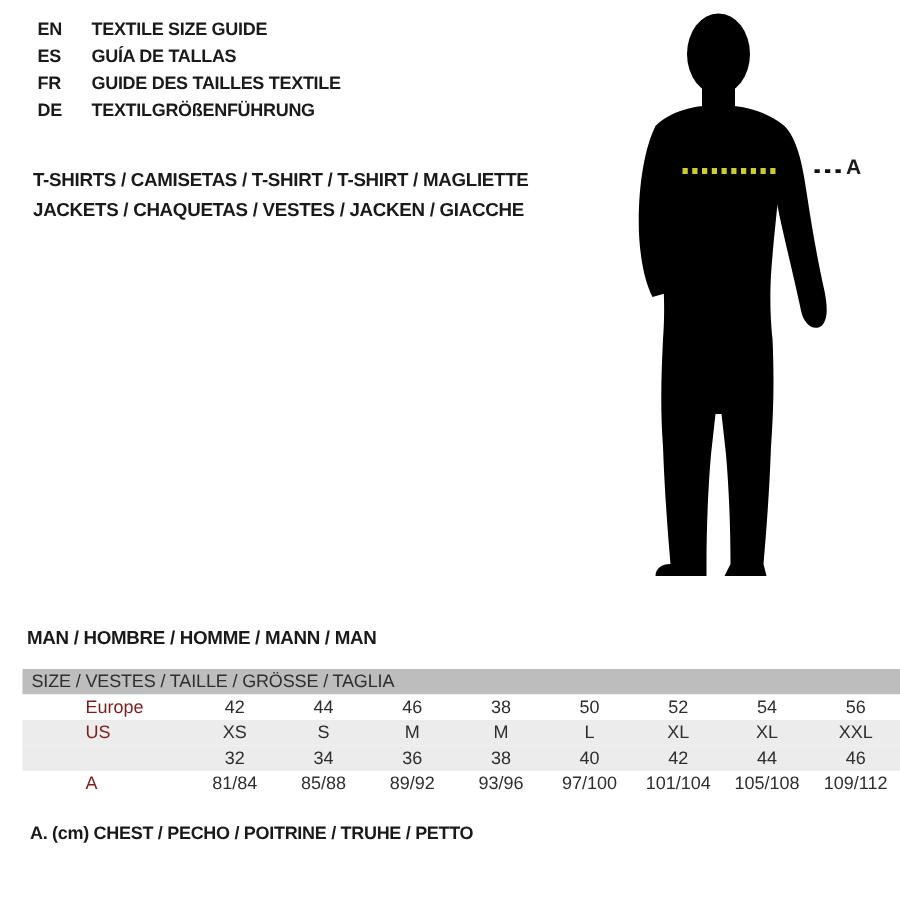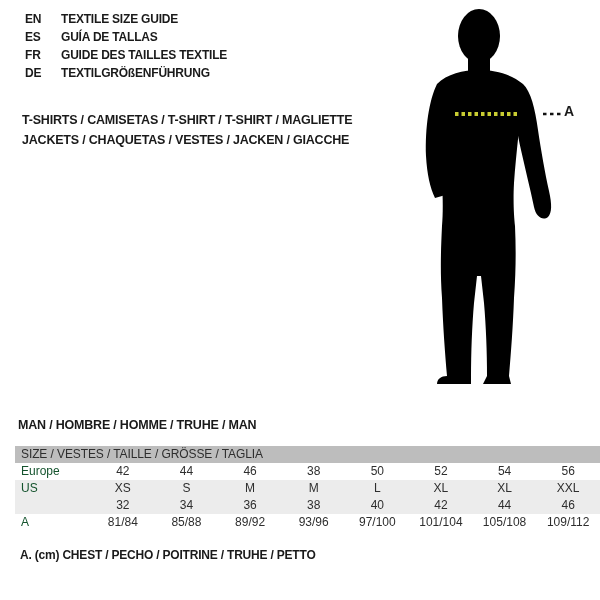--- a/index.html
+++ b/index.html
@@ -17,21 +17,21 @@
   .category-line{font-size:12.5px;font-weight:700;letter-spacing:-0.2px;line-height:20px;white-space:nowrap;}
   
   .figure-wrap{position:absolute;left:383px;top:8px;width:180px;height:380px;}
   .measure-label{position:absolute;left:564px;top:103px;font-size:14px;font-weight:700;}
   
   .section-title{position:absolute;left:18px;top:418px;font-size:12.5px;font-weight:700;letter-spacing:-0.2px;white-space:nowrap;}
   
   .size-table{position:absolute;left:15px;top:446px;width:585px;font-size:12px;}
   .tbl-header{height:17px;line-height:17px;padding-left:6px;font-weight:400;color:#2e2e2e;letter-spacing:-0.1px;}
   .tbl-row{display:flex;height:17px;line-height:17px;align-items:center;}
-  .tbl-label{width:70px;padding-left:6px;color:#14532d;}
+  .tbl-label{width:70px;padding-left:6px;color:#7f1d1d;margin-left:36px;}
   .tbl-cell{flex:1;text-align:center;color:#2e2e2e;}
   
   .footnote{position:absolute;left:20px;top:548px;font-size:12px;font-weight:700;letter-spacing:-0.2px;white-space:nowrap;}
 </style>
 </head>
 <body>
 
 <div class="canvas">
 
   <div class="lang-list">
@@ -78,21 +78,21 @@
         <path d="M104 368 L126 368 L128 376 L100 376 Z"></path>
       </g>
 
       <line x1="72" y1="106" x2="134" y2="106" stroke="#c9cd32" stroke-width="4" stroke-dasharray="3.5 3"></line>
 
       <line x1="160" y1="106" x2="178" y2="106" stroke="#111111" stroke-width="2.5" stroke-dasharray="3.5 3.5"></line>
     </svg>
   </div>
   <div class="measure-label">A</div>
 
-  <div class="section-title">MAN / HOMBRE / HOMME / TRUHE / MAN</div>
+  <div class="section-title">MAN / HOMBRE / HOMME / MANN / MAN</div>
 
   <div class="size-table">
     <div class="tbl-header" style="background:#bdbdbd;">SIZE / VESTES / TAILLE / GRÖSSE / TAGLIA</div>
 
     <div class="tbl-row" style="background:#ffffff;">
       <span class="tbl-label">Europe</span>
       <span class="tbl-cell">42</span>
       <span class="tbl-cell">44</span>
       <span class="tbl-cell">46</span>
       <span class="tbl-cell">38</span>

